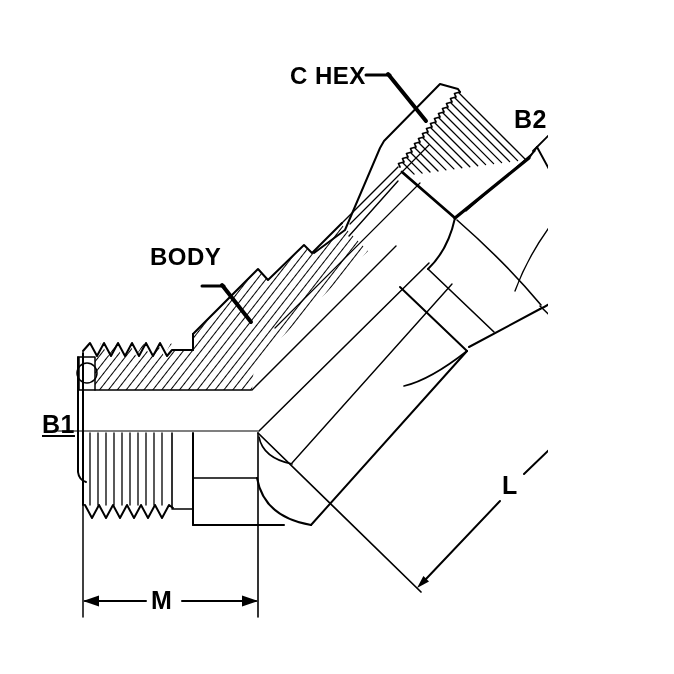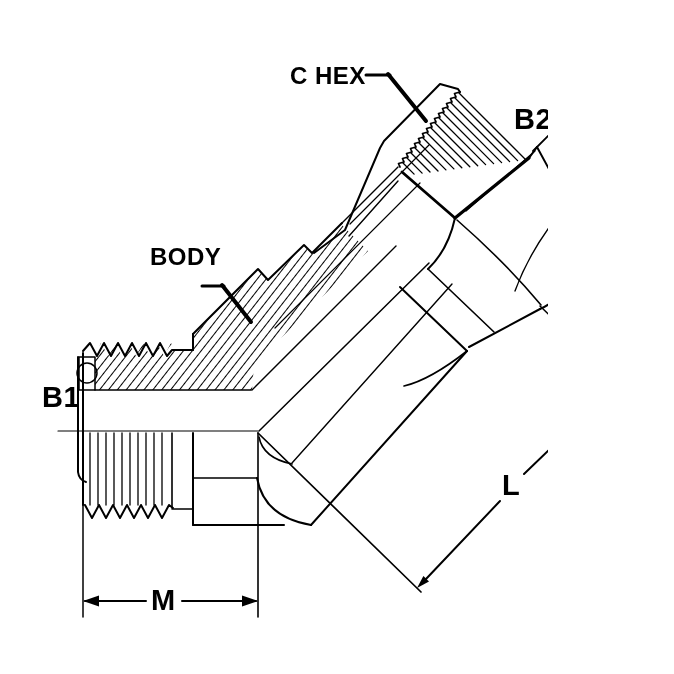--- a/index.html
+++ b/index.html
@@ -7,21 +7,21 @@
   #stage {
     position:relative; width:548px; height:674px; background:var(--bg);
     font-family:"Liberation Sans", sans-serif; overflow:hidden;
   }
   #drawing { position:absolute; left:0; top:0; }
   .lbl {
     position:absolute; color:var(--line); font-weight:bold;
     font-size:24px; letter-spacing:0.5px; line-height:28px; white-space:nowrap;
     user-select:none;
   }
-  .lbl.small { font-size:29px; }
+  .lbl.small { font-size:25px; }
   svg path, svg line, svg circle, svg rect, svg polyline { vector-effect:none; }
 </style>
 </head>
 <body>
 
 <div id="stage">
 
   <svg id="drawing" width="674" height="674" viewBox="0 0 674 674" fill="none" stroke-linecap="round" stroke-linejoin="round">
     <defs>
       <pattern id="hatch" patternUnits="userSpaceOnUse" width="7" height="7" patternTransform="rotate(-52)">
@@ -118,19 +118,19 @@
   </svg>
 
   <div class="lbl" style="left:290px; top:62px;">C HEX</div>
 
   <div class="lbl small" style="left:514px; top:105px;">B2</div>
 
   <div class="lbl" style="left:150px; top:243px;text-align:right;">
     <div>BODY</div>
   </div>
 
-  <div class="lbl small" style="left:42px; top:383px;">B1</div>
+  <div class="lbl small" style="left:42px; top:410px;text-decoration:underline;">B1</div>
 
   <div class="lbl small" style="left:502px; top:471px;">L</div>
 
   <div class="lbl small" style="left:151px; top:586px;">M</div>
 
 </div>
 
 </body></html>

